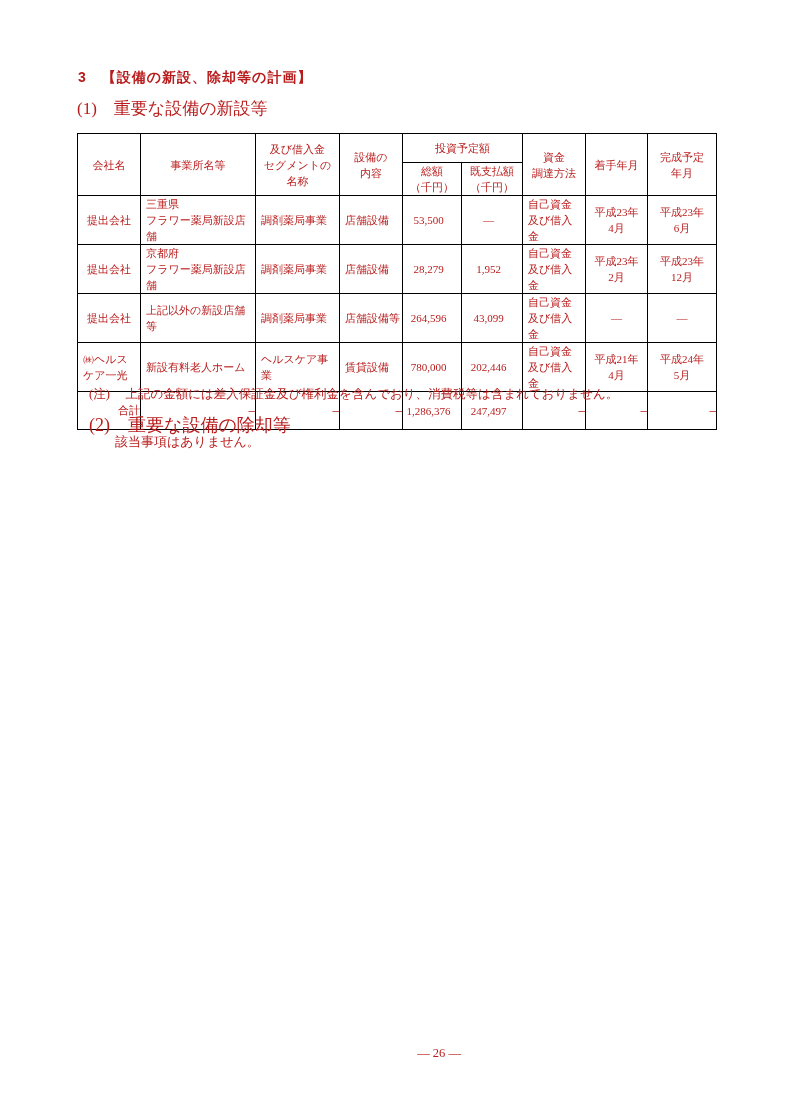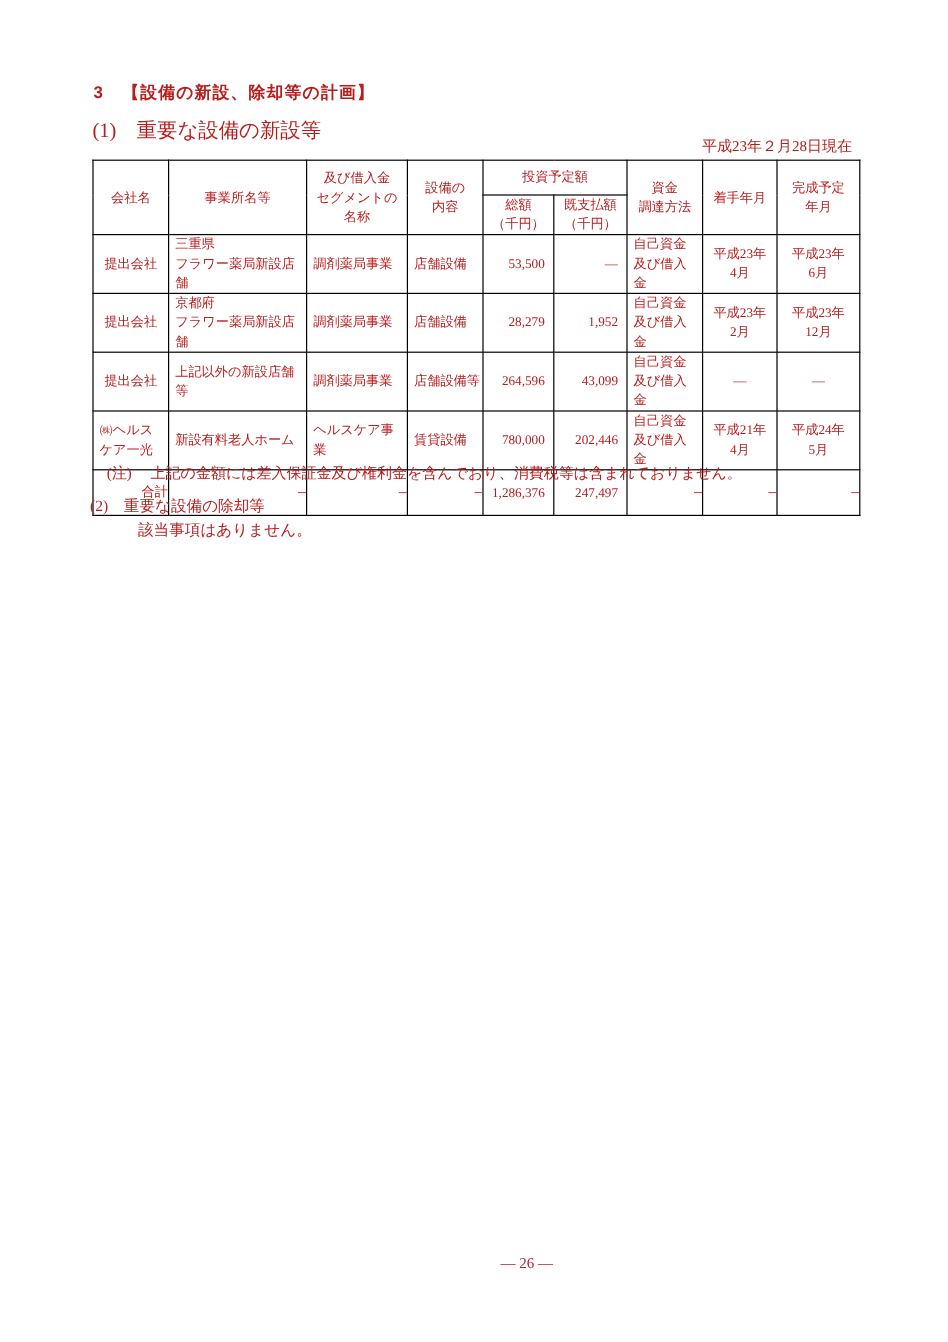--- a/index.html
+++ b/index.html
@@ -61,35 +61,35 @@
     vertical-align: middle;
     padding: 0;
     overflow: hidden;
   }
   .plan-table thead tr.group-row { height: 29px; }
   .plan-table thead tr.sub-row   { height: 28px; }
   .plan-table tbody tr           { height: 38px; }
   .plan-table th { text-align: center; }
   td.al { text-align: left;  padding-left: 5px;  padding-right: 2px; }
   td.ac { text-align: center; }
-  td.ar { text-align: right; padding-right: 7px; }
+  td.ar { text-align: center; padding-right: 7px; }
   tr.total-row td.al, tr.total-row td.ac { text-align: right; padding-left: 0; font-family: Liberation Mono, monospace; }
   .table-note {
     margin: 0;
     position: absolute;
     left: 89px;
     top: 386px;
     font-size: 12.5px;
     white-space: pre;
   }
   .subsection-2 {
     position: absolute;
-    left: 75px;
+    left: 89px;
     top: 413px;
-    font-size: 13px;
+    font-size: 18px;
     white-space: pre;
   }
   .subsection-2-body {
     position: absolute;
     left: 115px;
     top: 433px;
     font-size: 13px;
     white-space: pre;
   }
   .page-number {
@@ -104,21 +104,20 @@
 </style>
 </head>
 <body>
 
 <div class="page">
 
   <h1 class="doc-heading">3　【設備の新設、除却等の計画】</h1>
 
   <div class="subsection-1">(1)　重要な設備の新設等</div>
 
-  <div class="as-of-date">平成23年２月28日現在</div>
 
   <table class="plan-table">
     <colgroup>
       <col style="width:63px">
       <col style="width:115px">
       <col style="width:84px">
       <col style="width:63px">
       <col style="width:59px">
       <col style="width:61px">
       <col style="width:63px">

